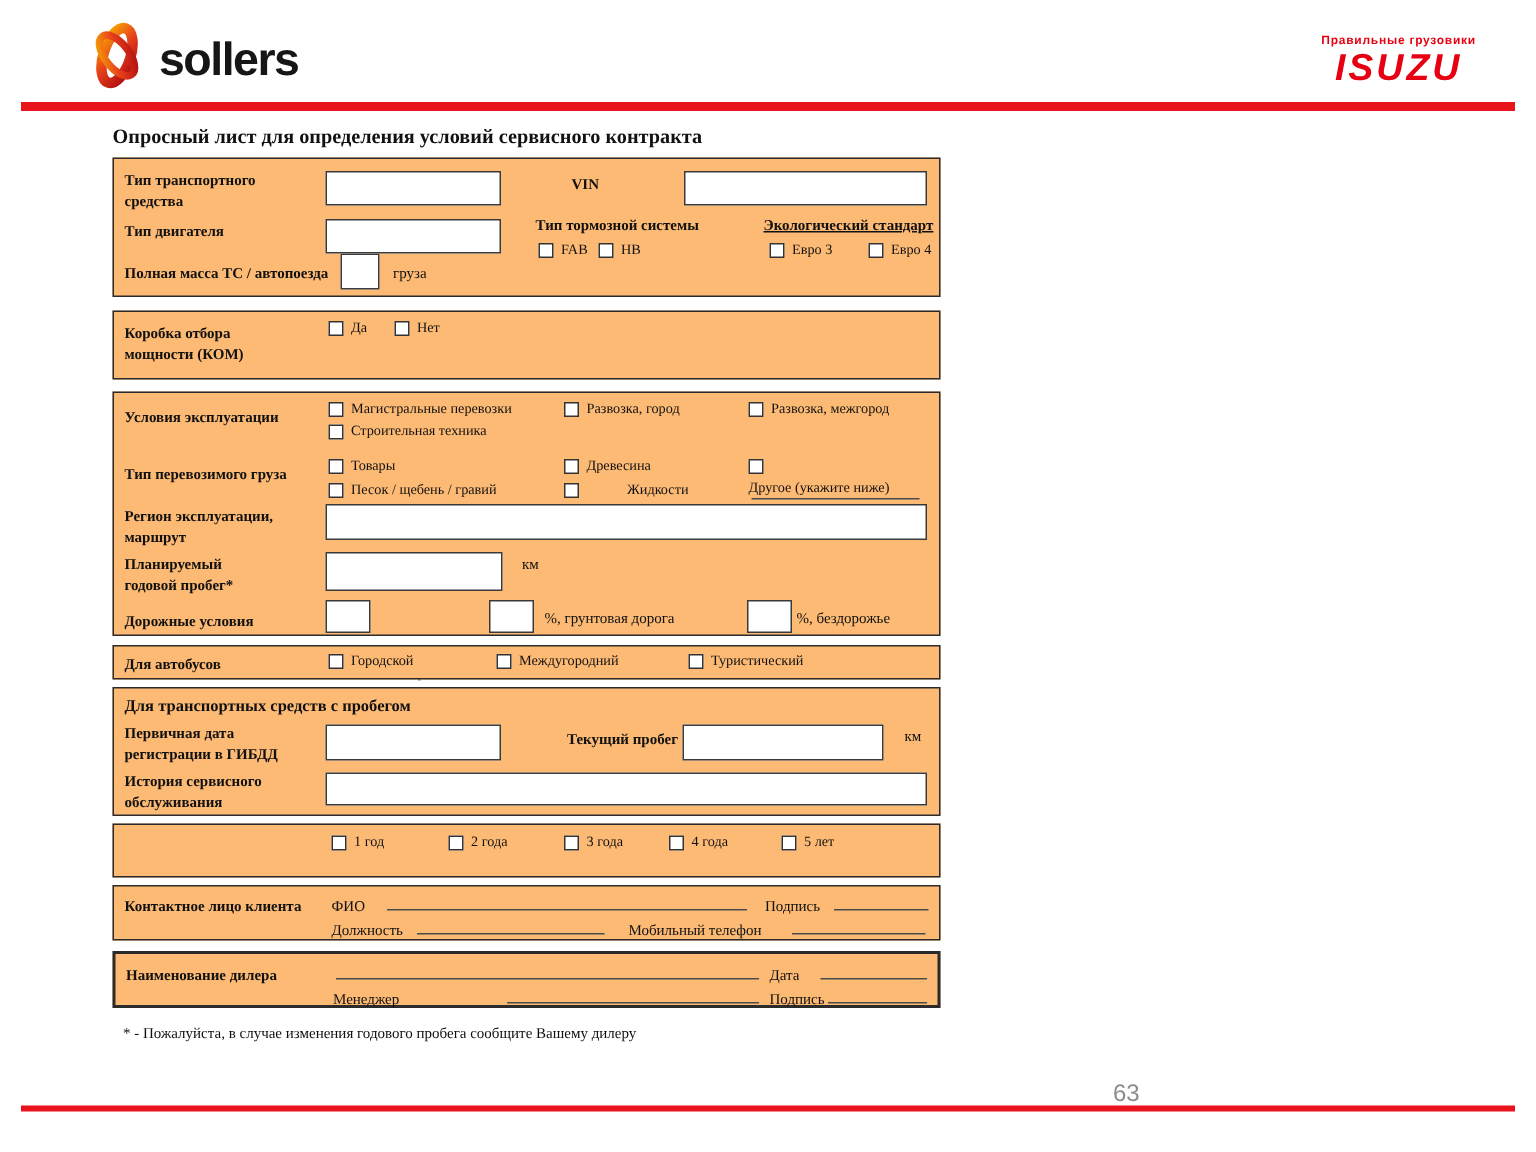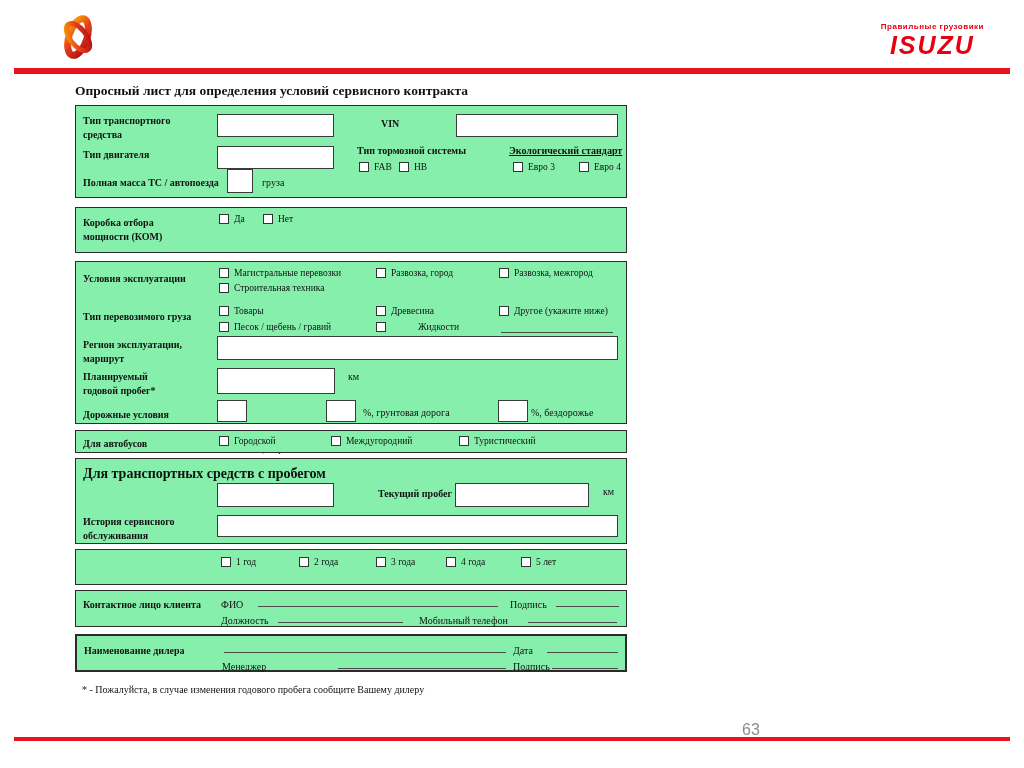--- a/index.html
+++ b/index.html
@@ -16,21 +16,21 @@
   .redline { position:absolute; left:14px; width:996px; background:var(--accent-red,#e8131b); }
   .redline.top { top:68px; height:6px; }
   .redline.bottom { top:737px; height:4px; }
 
   
   .form-title { position:absolute; left:75px; top:83px; font-size:13.5px; font-weight:bold; }
   .footnote { position:absolute; left:82px; top:684px; font-size:10px; }
   .page-number { position:absolute; left:742px; top:721px; font-family:"Liberation Sans", sans-serif; font-size:16px; color:var(--page-number-gray,#8c8c8c); }
 
   
-  .sec { position:absolute; left:75px; width:552px; border:1px solid #2b2b2b; background:#86efac; }
+  .sec { position:absolute; left:75px; width:552px; border:1px solid #2b2b2b; background:#fdba74; }
   .lbl { position:absolute; font-weight:bold; font-size:10px; line-height:1.4; }
   .txt { position:absolute; font-size:10px; line-height:1.3; }
   .nowrap { white-space:nowrap; }
   .ibox { position:absolute; border:1px solid #3a3a3a; background:#fff; }
   .cbrow { position:absolute; display:flex; align-items:flex-start; gap:5px; font-size:9.5px; line-height:1.25; }
   .cb { width:10px; height:10px; border:1px solid #333; background:#fff; flex:0 0 auto; }
   .uline { position:absolute; border-bottom:1px solid #4a4a4a; height:0; }
 </style>
 </head>
 <body>
@@ -44,20 +44,21 @@
           <linearGradient id="sg" x1="0" y1="0" x2="1" y2="1">
             <stop offset="0" stop-color="#f7a600"></stop>
             <stop offset="0.45" stop-color="#e8431c"></stop>
             <stop offset="1" stop-color="#b00c10"></stop>
           </linearGradient>
         </defs>
         <ellipse cx="20" cy="23" rx="9" ry="19" fill="none" stroke="url(#sg)" stroke-width="7" transform="rotate(18 20 23)"></ellipse>
         <ellipse cx="20" cy="23" rx="8" ry="16" fill="none" stroke="url(#sg)" stroke-width="5" transform="rotate(-38 20 23)"></ellipse>
       </svg>
     </span>
+    <span class="sollers-text">sollers</span>
   </div>
 
   <div class="isuzu">
     <div class="isuzu-tagline">Правильные грузовики</div>
     <div class="isuzu-text">ISUZU</div>
   </div>
 
   <div class="redline top"></div>
 
   <div class="form-title">Опросный лист для определения условий сервисного контракта</div>
@@ -129,21 +130,21 @@
 
     <div class="lbl nowrap" style="left:7px; top:48px;">Тип перевозимого груза</div>
     <div class="cbrow" style="left:143px; top:44px;">
       <span class="cb"></span>
       <span>Товары</span>
     </div>
     <div class="cbrow" style="left:300px; top:44px;">
       <span class="cb"></span>
       <span>Древесина</span>
     </div>
-    <div class="cbrow" style="left:423px; top:44px;">
+    <div class="cbrow" style="left:423px; top:44px;flex-direction:column;">
       <span class="cb"></span>
       <span>Другое (укажите ниже)</span>
     </div>
     <div class="cbrow" style="left:143px; top:60px;">
       <span class="cb"></span>
       <span>Песок / щебень / гравий</span>
     </div>
     <div class="cbrow" style="left:300px; top:60px;gap:32px;">
       <span class="cb"></span>
       <span>Жидкости</span>
@@ -176,21 +177,22 @@
       <span class="cb"></span>
       <span>Междугородний</span>
     </div>
     <div class="cbrow" style="left:383px; top:5px;">
       <span class="cb"></span>
       <span>Туристический</span>
     </div>
   </div>
 
   <div class="sec" style="top:458px; height:86px;">
-    <div class="lbl nowrap" style="left:7px; top:5px; font-size:14px;">Для транспортных средств с пробегом</div>
+    <div class="lbl nowrap" style="left:7px; top:5px; font-size:11px;">Для транспортных средств с пробегом</div>
+    <div class="lbl" style="left:7px; top:24px; width:130px;">Первичная дата регистрации в ГИБДД</div>
     <div class="ibox" style="left:141px; top:24px; width:117px; height:24px;"></div>
     <div class="lbl nowrap" style="left:302px; top:28px;">Текущий пробег</div>
     <div class="ibox" style="left:379px; top:24px; width:134px; height:24px;"></div>
     <div class="txt" style="left:527px; top:26px;">км</div>
     <div class="lbl" style="left:7px; top:56px; width:115px;">История сервисного обслуживания</div>
     <div class="ibox" style="left:141px; top:56px; width:401px; height:22px;"></div>
   </div>
 
   <div class="sec" style="top:549px; height:36px;">
     <div class="cbrow" style="left:145px; top:7px;">

